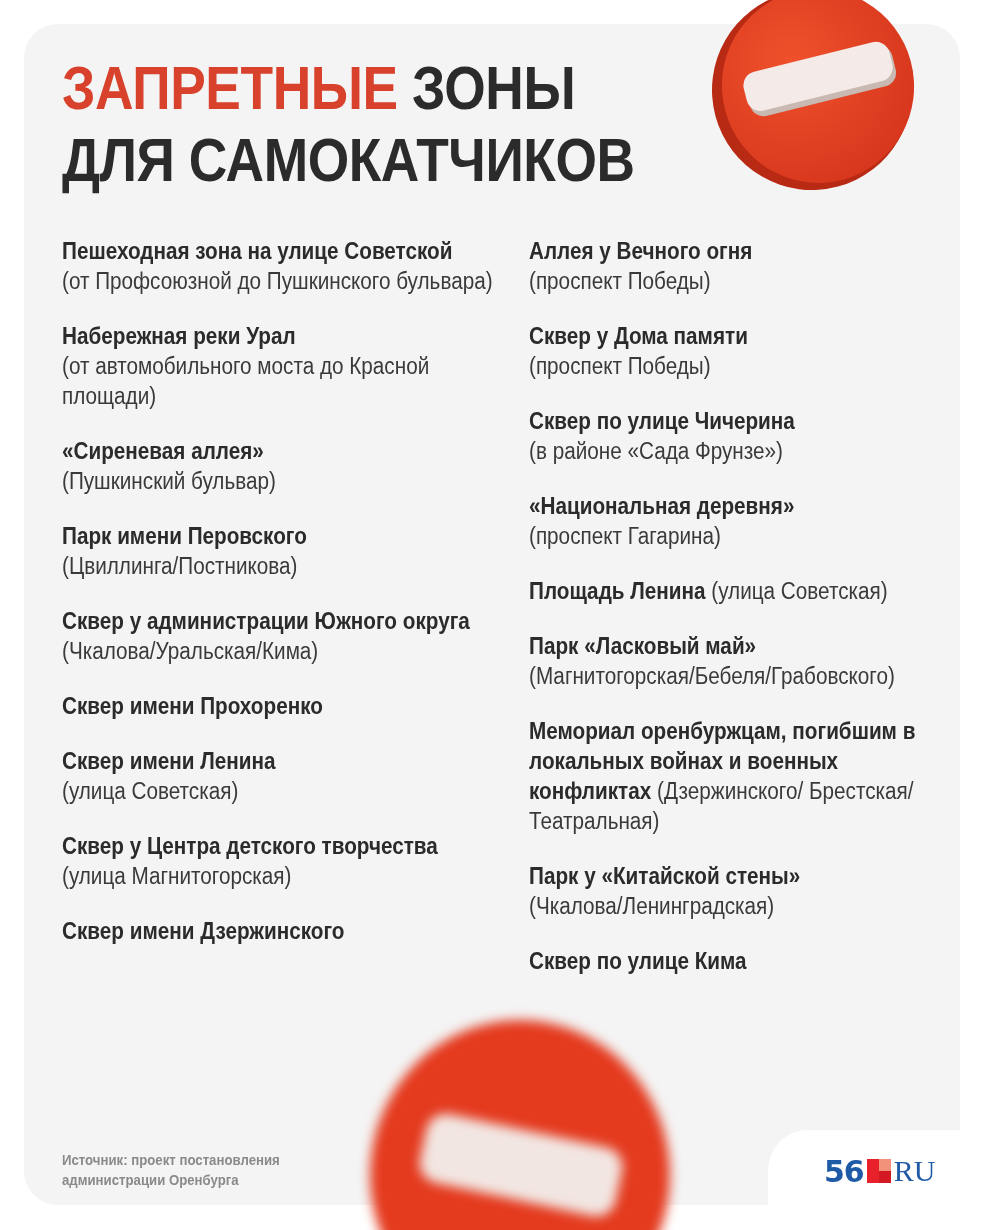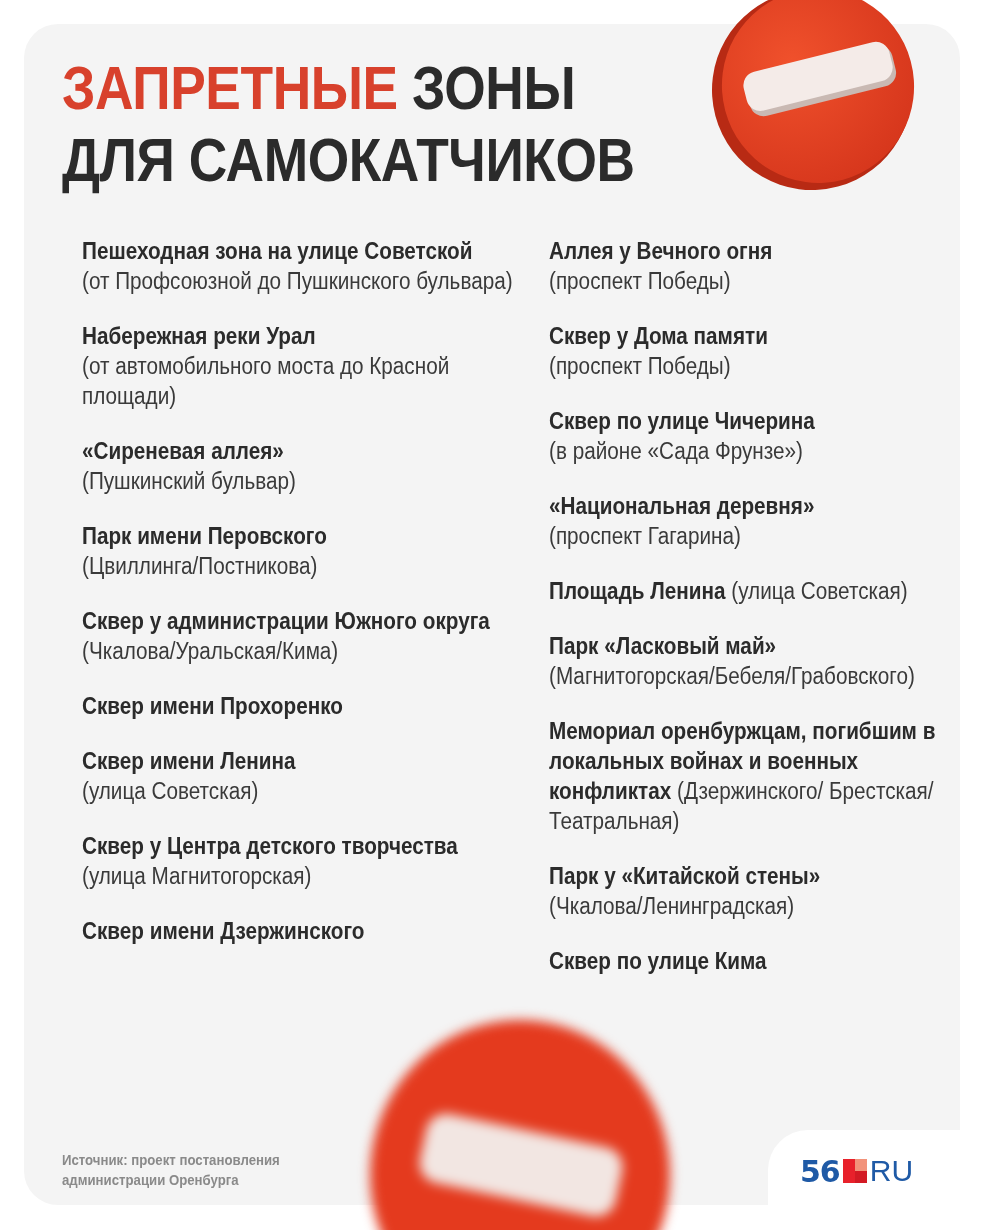--- a/index.html
+++ b/index.html
@@ -15,40 +15,40 @@
       position: absolute; left: 768px; top: 1130px; width: 216px; height: 100px;
       background: #ffffff; border-top-left-radius: 40px;
     }
     .title {
       position: absolute; left: 62px; top: 52px; margin: 0;
       font-family: "Liberation Sans", sans-serif; font-weight: 700;
       font-size: 62px; line-height: 72px; letter-spacing: -0.5px;
       transform: scaleX(0.86); transform-origin: left top; white-space: nowrap; color: #2b2b2b;
     }
     .title .accent { color: #d8412c; }
-    .col { position: absolute; top: 236px; width: 440px; margin-left: 20px; }
+    .col { position: absolute; top: 236px; width: 440px; }
     .col.left { left: 62px; }
     .col.right { left: 529px; width: 440px; }
     .entry {
       font-size: 23px; line-height: 30px; margin-bottom: 25px;
       transform: scaleX(0.9); transform-origin: left top; width: 480px;
     }
     .entry .b { font-weight: 700; color: #2b2b2b; }
     .entry .n { font-weight: 400; color: #3a3a3a; }
     .source {
       position: absolute; left: 62px; top: 1150px; font-size: 15px; line-height: 20px;
       color: #8a8a8a; font-weight: 700; transform: scaleX(0.88); transform-origin: left top; width: 280px;
     }
     .logo {
       position: absolute; left: 800px; top: 1153px; height: 36px; display: flex; align-items: center;
     }
-    .logo .num { font-weight: 900; font-size: 30px; color: #1f5aa6; letter-spacing: -1px; font-family: "DejaVu Sans", sans-serif; }
+    .logo .num { font-weight: 900; font-size: 30px; color: #1f5aa6; letter-spacing: -1px; font-family: "DejaVu Sans", sans-serif; margin-left: 24px; }
     .logo .mark { width: 24px; height: 24px; margin: 0 3px; position: relative; }
     .logo .mark span { position: absolute; }
-    .logo .ru { font-size: 30px; color: #1f5aa6; font-family: Liberation Sans, sans-serif; text-align: right; }
+    .logo .ru { font-size: 30px; color: #1f5aa6; font-family: Liberation Serif, serif; text-align: right; }
     .sign { position: absolute; }
     .sign-top { left: 700px; top: -10px; width: 224px; height: 210px; }
     .sign-bottom { left: 360px; top: 1005px; width: 320px; height: 260px; filter: blur(6px); }
   </style>
 </head>
 <body>
 
 <div class="card"></div>
 <div class="notch"></div>
 

